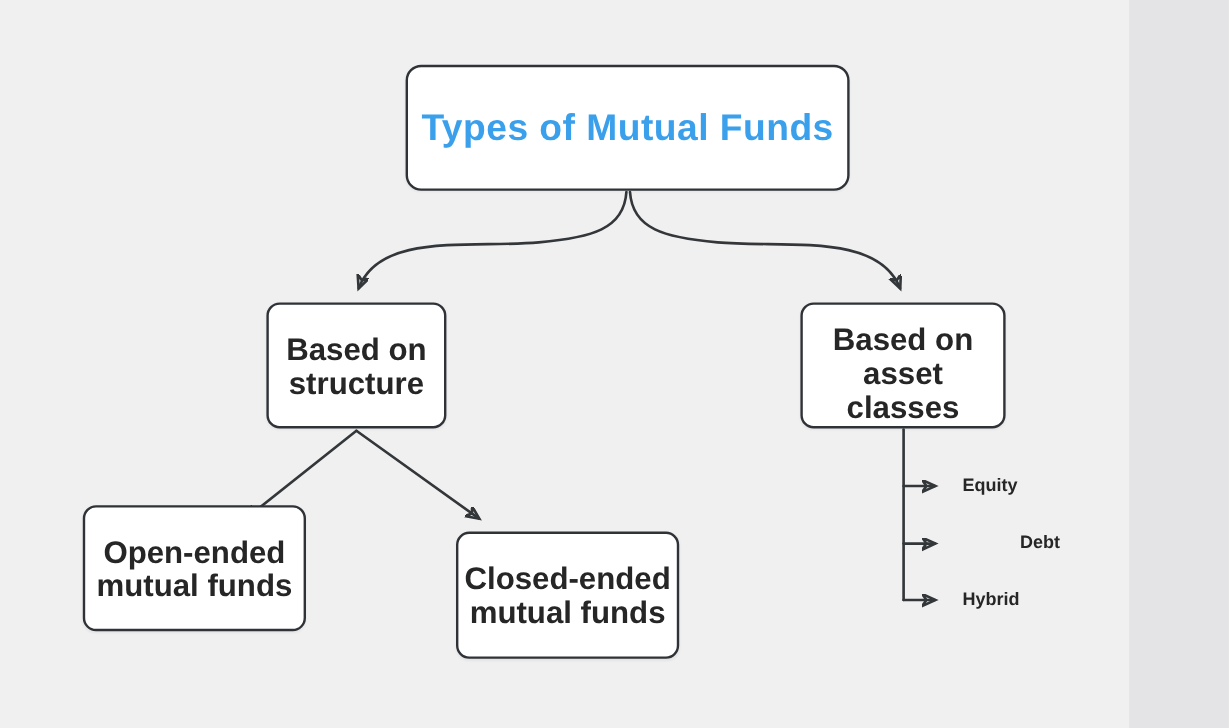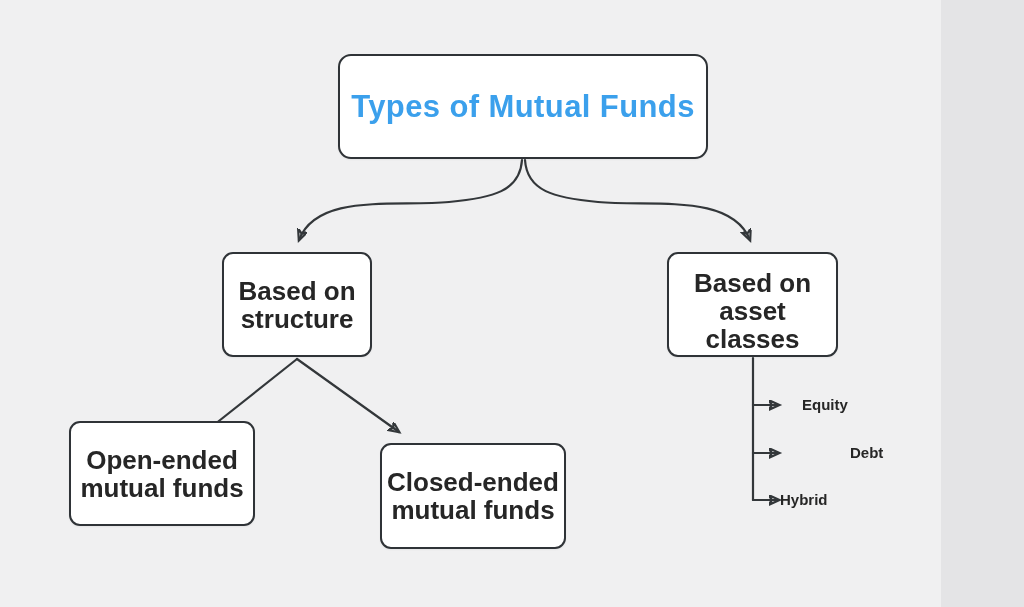--- a/index.html
+++ b/index.html
@@ -58,21 +58,21 @@
   .node-closed{left:380px;top:443px;width:186px;height:106px;text-align:center;}
   .leaf{
     position:absolute;
     font-weight:bold;
     font-size:15px;
     line-height:26px;
     color:var(--node-text);
   }
   .leaf-equity{left:802px;top:392px;}
   .leaf-debt{left:802px;top:440px;margin-left:48px;}
-  .leaf-hybrid{left:780px;top:487px;}
+  .leaf-hybrid{left:802px;top:487px;}
   .watermark{
     position:absolute;
     left:953px;top:565px;
     width:58px;height:31px;
     background:rgba(255,255,255,0.55);
     border-radius:6px;
     display:flex;align-items:center;justify-content:center;
     color:var(--watermark-text);
     font-size:17px;
     font-weight:bold;

